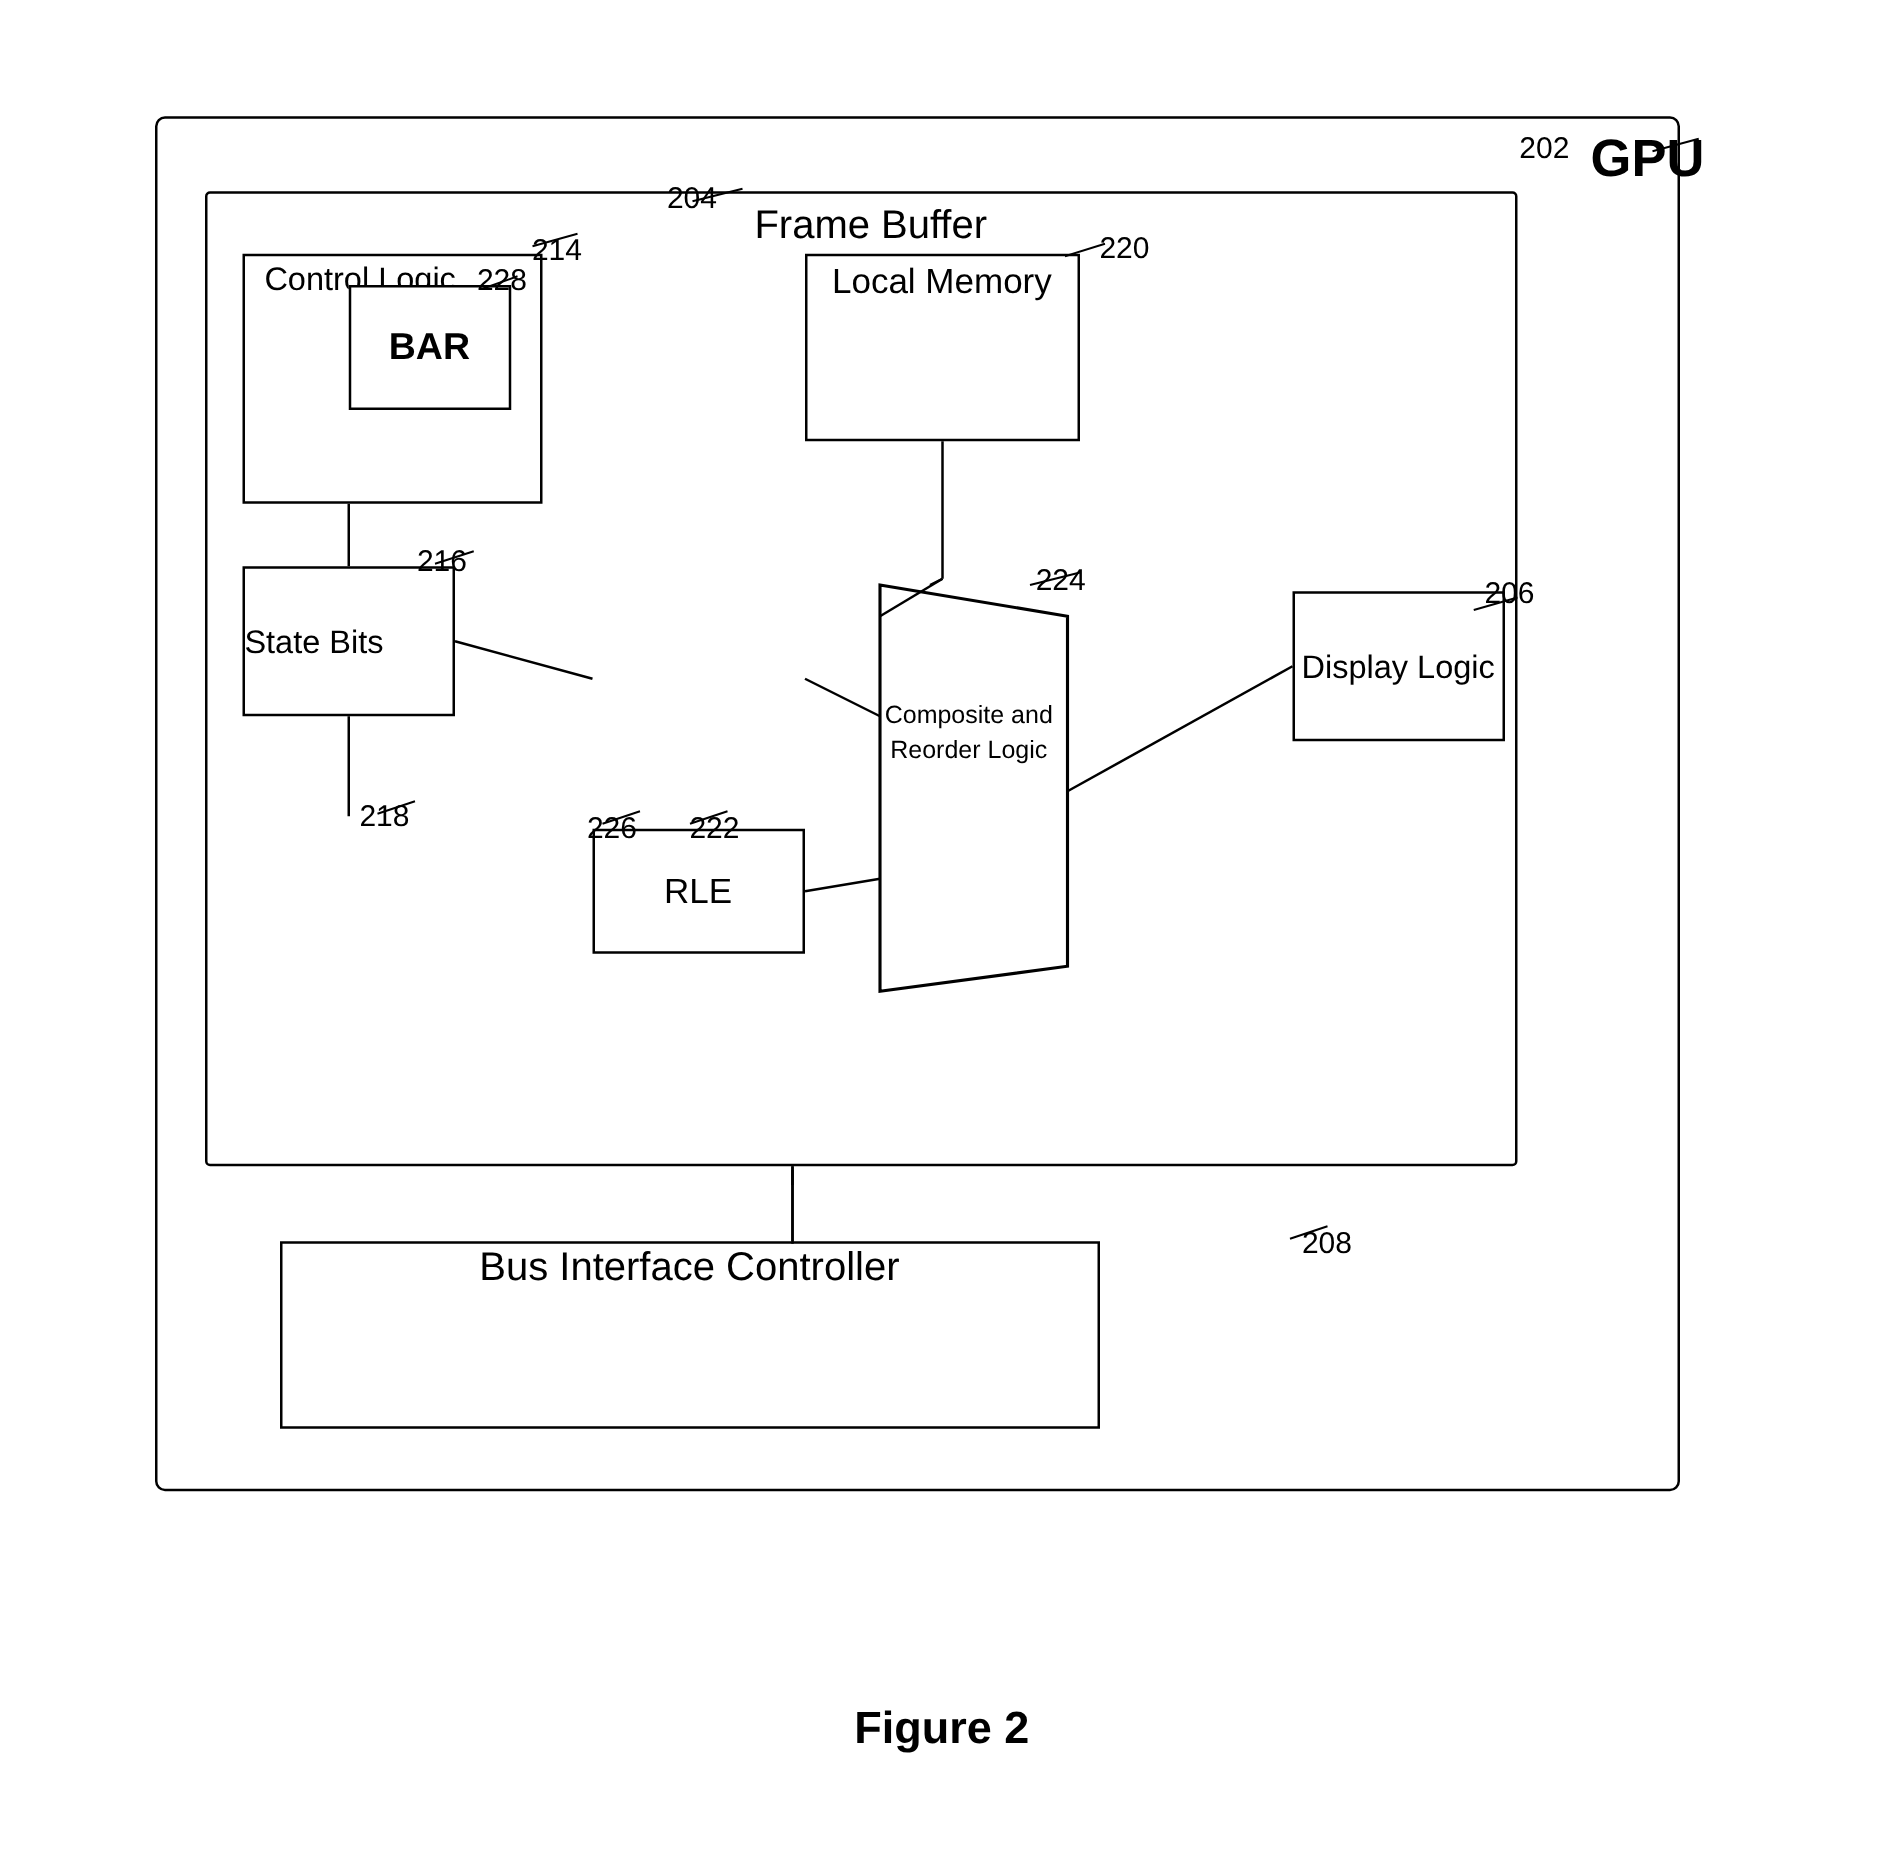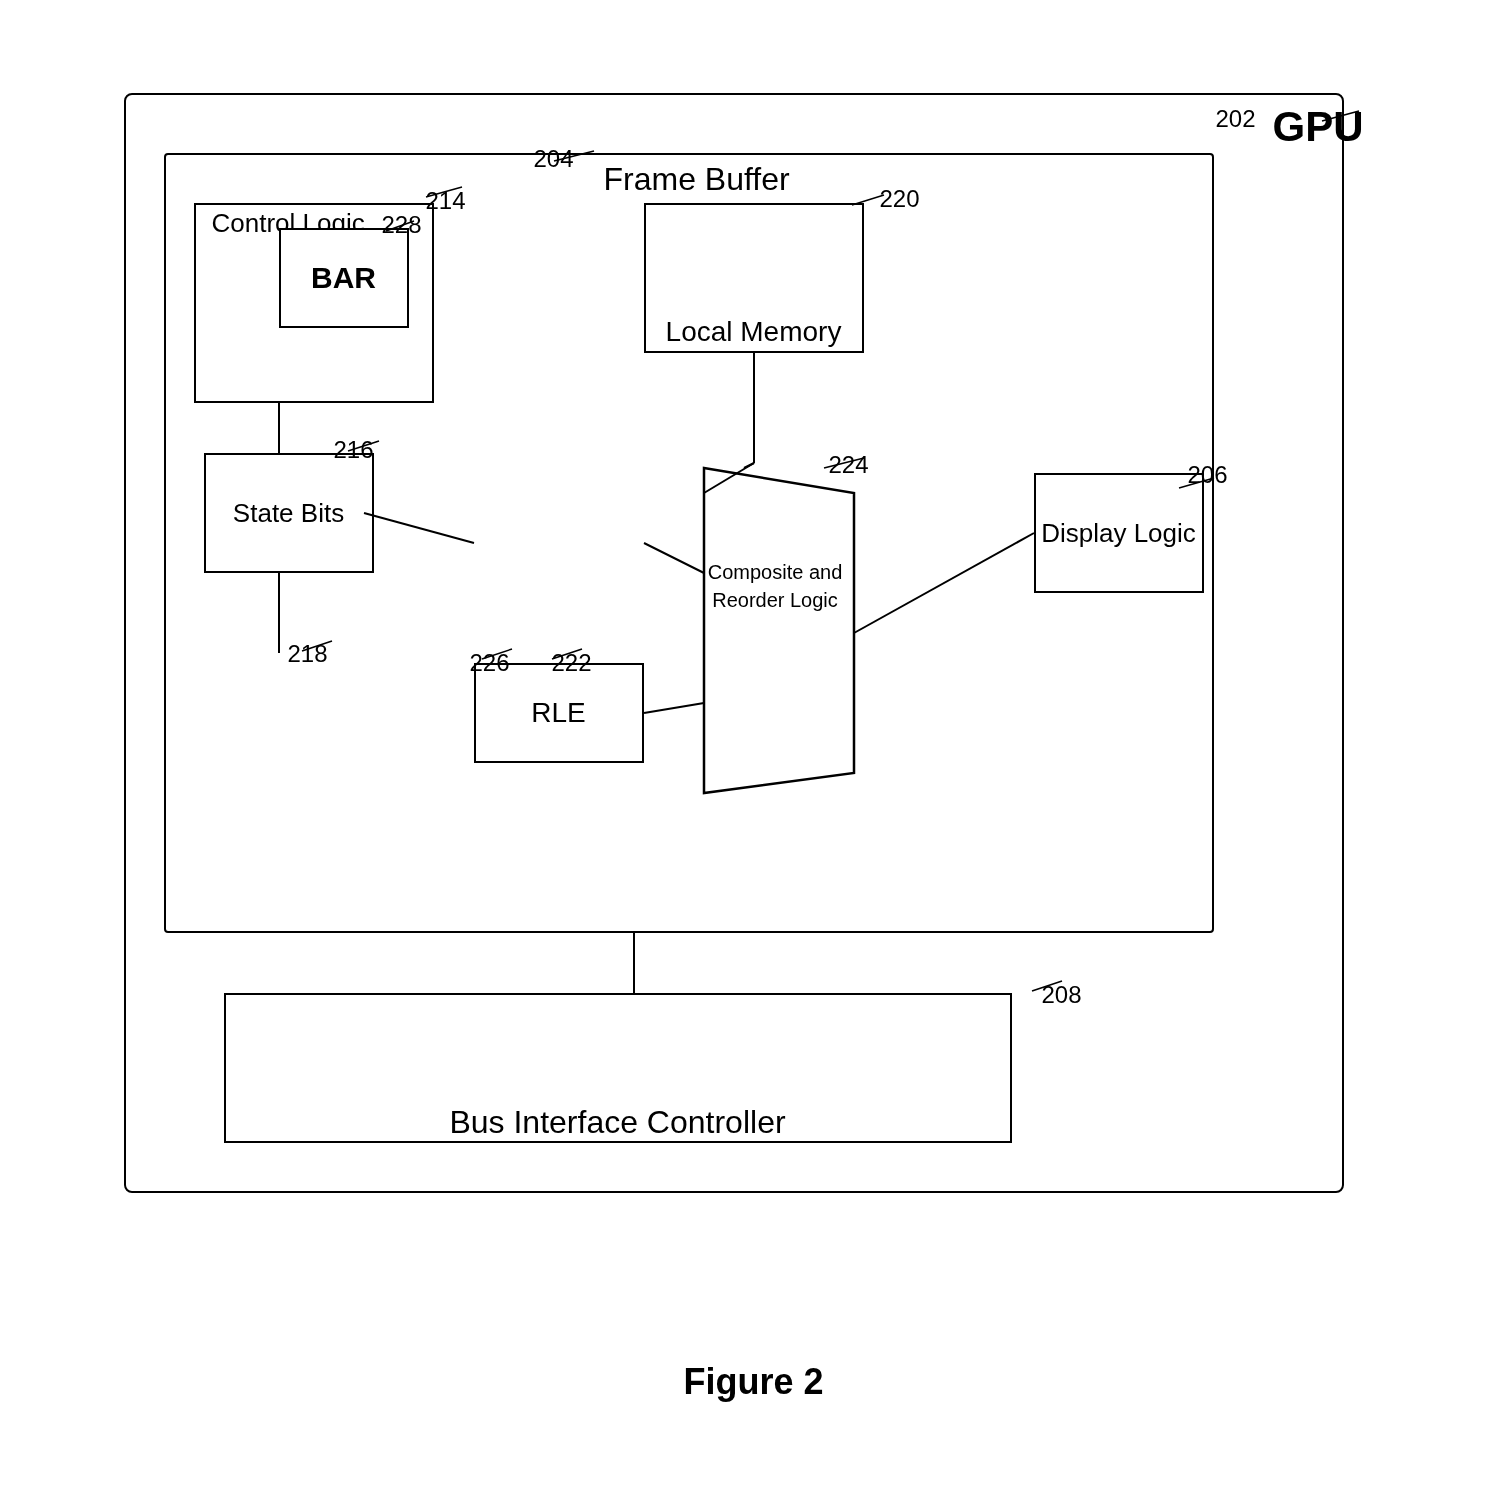--- a/index.html
+++ b/index.html
@@ -90,42 +90,40 @@
 
     
     .local-memory-box {
       position: absolute;
       top: 130px;
       left: 540px;
       width: 220px;
       height: 150px;
       border: 2px solid #000;
       display: flex;
-      align-items: flex-end;
+      align-items: flex-start;
       justify-content: center;
       text-align: center;
       font-size: 28px;
       line-height: 1.4;
     }
 
     
     .state-bits-box {
       position: absolute;
       top: 380px;
       left: 90px;
       width: 170px;
       height: 120px;
       border: 2px solid #000;
       display: flex;
       align-items: center;
-      justify-content: center;
       text-align: center;
       font-size: 26px;
       line-height: 1.4;
-      margin-left: 10px;
     }
 
     
     .mpeg-box {
       position: absolute;
       top: 420px;
       left: 370px;
       width: 170px;
       height: 100px;
       border: 2px solid #000;
@@ -179,25 +177,25 @@
       text-align: center;
       font-size: 26px;
       line-height: 1.4;
     }
 
     
     .bus-box {
       position: absolute;
       top: 920px;
       left: 120px;
-      width: 788px;
+      width: 656px;
       height: 150px;
       border: 2px solid #000;
       display: flex;
-      align-items: flex-end;
+      align-items: flex-start;
       justify-content: center;
       font-size: 32px;
     }
 
     
     .figure-caption {
       position: absolute;
       bottom: 20px;
       left: 50%;
       transform: translateX(-50%);

